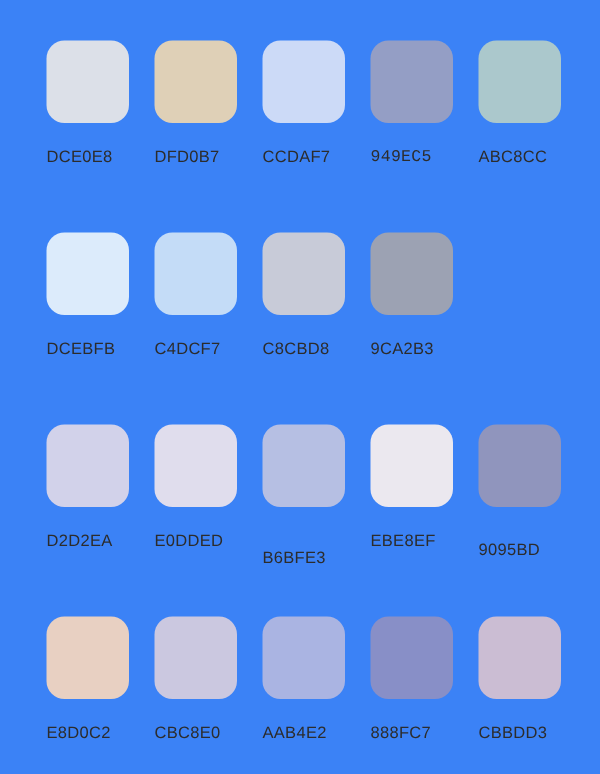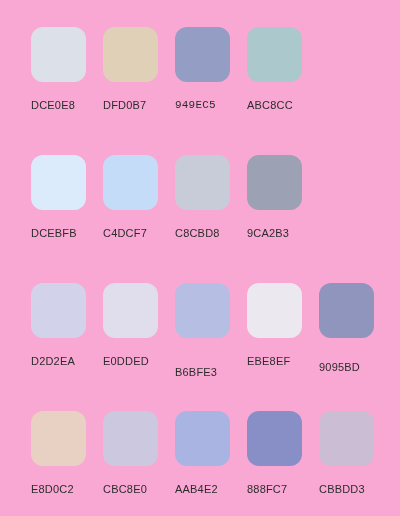--- a/index.html
+++ b/index.html
@@ -14,21 +14,21 @@
     font-family: "Liberation Sans", sans-serif;
     overflow: hidden;
   }
   .palette {
     box-sizing: border-box;
     width: 400px;
     height: 516px;
     padding: 27px 0 0 31px;
     display: flex;
     flex-direction: column;
-    background: #f9a8d4;
+    background: #3b82f6;
   }
   .palette-row {
     display: flex;
     flex-direction: row;
     height: 128px;
     flex: 0 0 auto;
   }
   .swatch-cell {
     width: 72px;
     flex: 0 0 72px;
@@ -58,20 +58,24 @@
 <div class="palette">
 
   <div class="palette-row">
     <div class="swatch-cell">
       <div class="swatch-chip" style="background-color: rgb(220, 224, 232);"></div>
       <div class="swatch-label" style="color: rgb(44, 44, 44);">DCE0E8</div>
     </div>
     <div class="swatch-cell">
       <div class="swatch-chip" style="background-color: rgb(223, 208, 183);"></div>
       <div class="swatch-label" style="color: rgb(44, 44, 44);">DFD0B7</div>
+    </div>
+    <div class="swatch-cell">
+      <div class="swatch-chip" style="background-color: rgb(204, 218, 247);"></div>
+      <div class="swatch-label" style="color: rgb(44, 44, 44);">CCDAF7</div>
     </div>
     <div class="swatch-cell">
       <div class="swatch-chip" style="background-color: rgb(148, 158, 197);"></div>
       <div class="swatch-label" style="color: rgb(44, 44, 44); font-family: Liberation Mono, monospace;">949EC5</div>
     </div>
     <div class="swatch-cell">
       <div class="swatch-chip" style="background-color: rgb(171, 200, 204);"></div>
       <div class="swatch-label" style="color: rgb(44, 44, 44);">ABC8CC</div>
     </div>
   </div>

